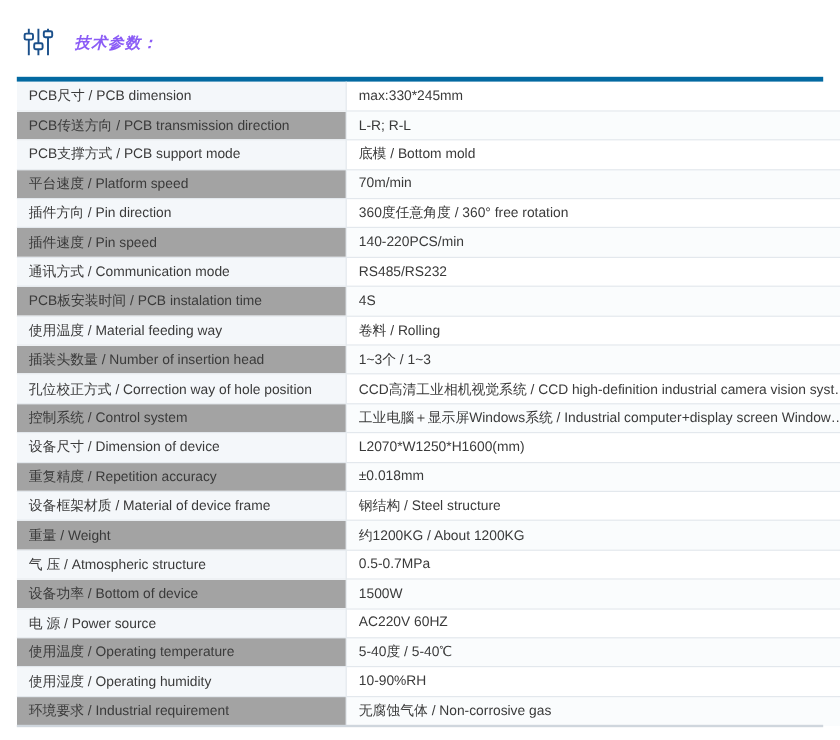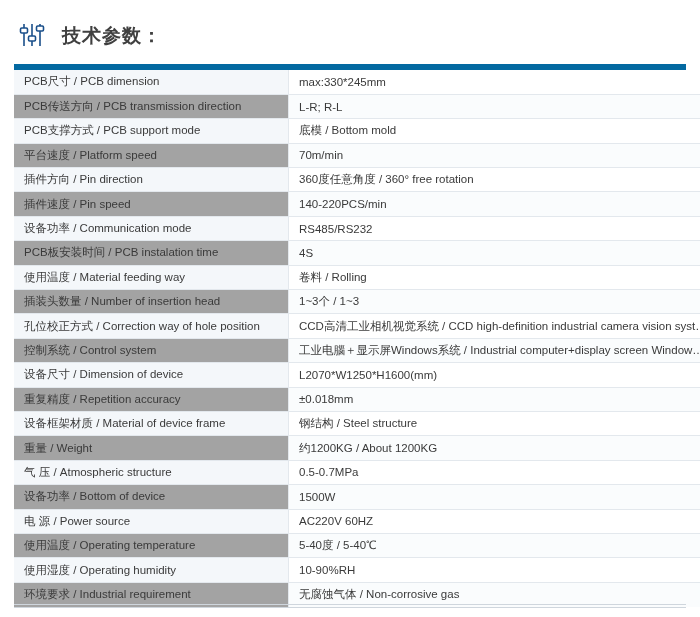--- a/index.html
+++ b/index.html
@@ -26,29 +26,30 @@
     padding: 20px 0 14px 18px;
   }
   .header-icon {
     width: 34px;
     height: 30px;
     margin-right: 10px;
     flex: none;
     display: block;
   }
   .header-title {
-    font-size: 19px;
+    font-size: 13px;
     font-weight: bold;
-    color: #404040;
+    color: #8b5cf6;
     letter-spacing: 1px;
     line-height: 1;
+    font-style: italic;
   }
   .table-wrap {
     margin: 0 14px;
-    border-top: 6px solid #0369a1;
+    border-top: 4px solid #0369a1;
     border-bottom: 1px solid #cfd6dd;
   }
   table.spec {
     width: 672px;
     border-collapse: collapse;
     table-layout: fixed;
   }
   table.spec tr {
     height: 24.4px;
   }
@@ -133,21 +134,21 @@
         </tr>
         <tr>
           <td class="col-label">插件方向 / Pin direction</td>
           <td class="col-value">360度任意角度 / 360° free rotation</td>
         </tr>
         <tr class="alt">
           <td class="col-label">插件速度 / Pin speed</td>
           <td class="col-value">140-220PCS/min</td>
         </tr>
         <tr>
-          <td class="col-label">设备功率 / Communication mode</td>
+          <td class="col-label">通讯方式 / Communication mode</td>
           <td class="col-value">RS485/RS232</td>
         </tr>
         <tr class="alt">
           <td class="col-label">PCB板安装时间 / PCB instalation time</td>
           <td class="col-value">4S</td>
         </tr>
         <tr>
           <td class="col-label">使用温度 / Material feeding way</td>
           <td class="col-value">卷料 / Rolling</td>
         </tr>

